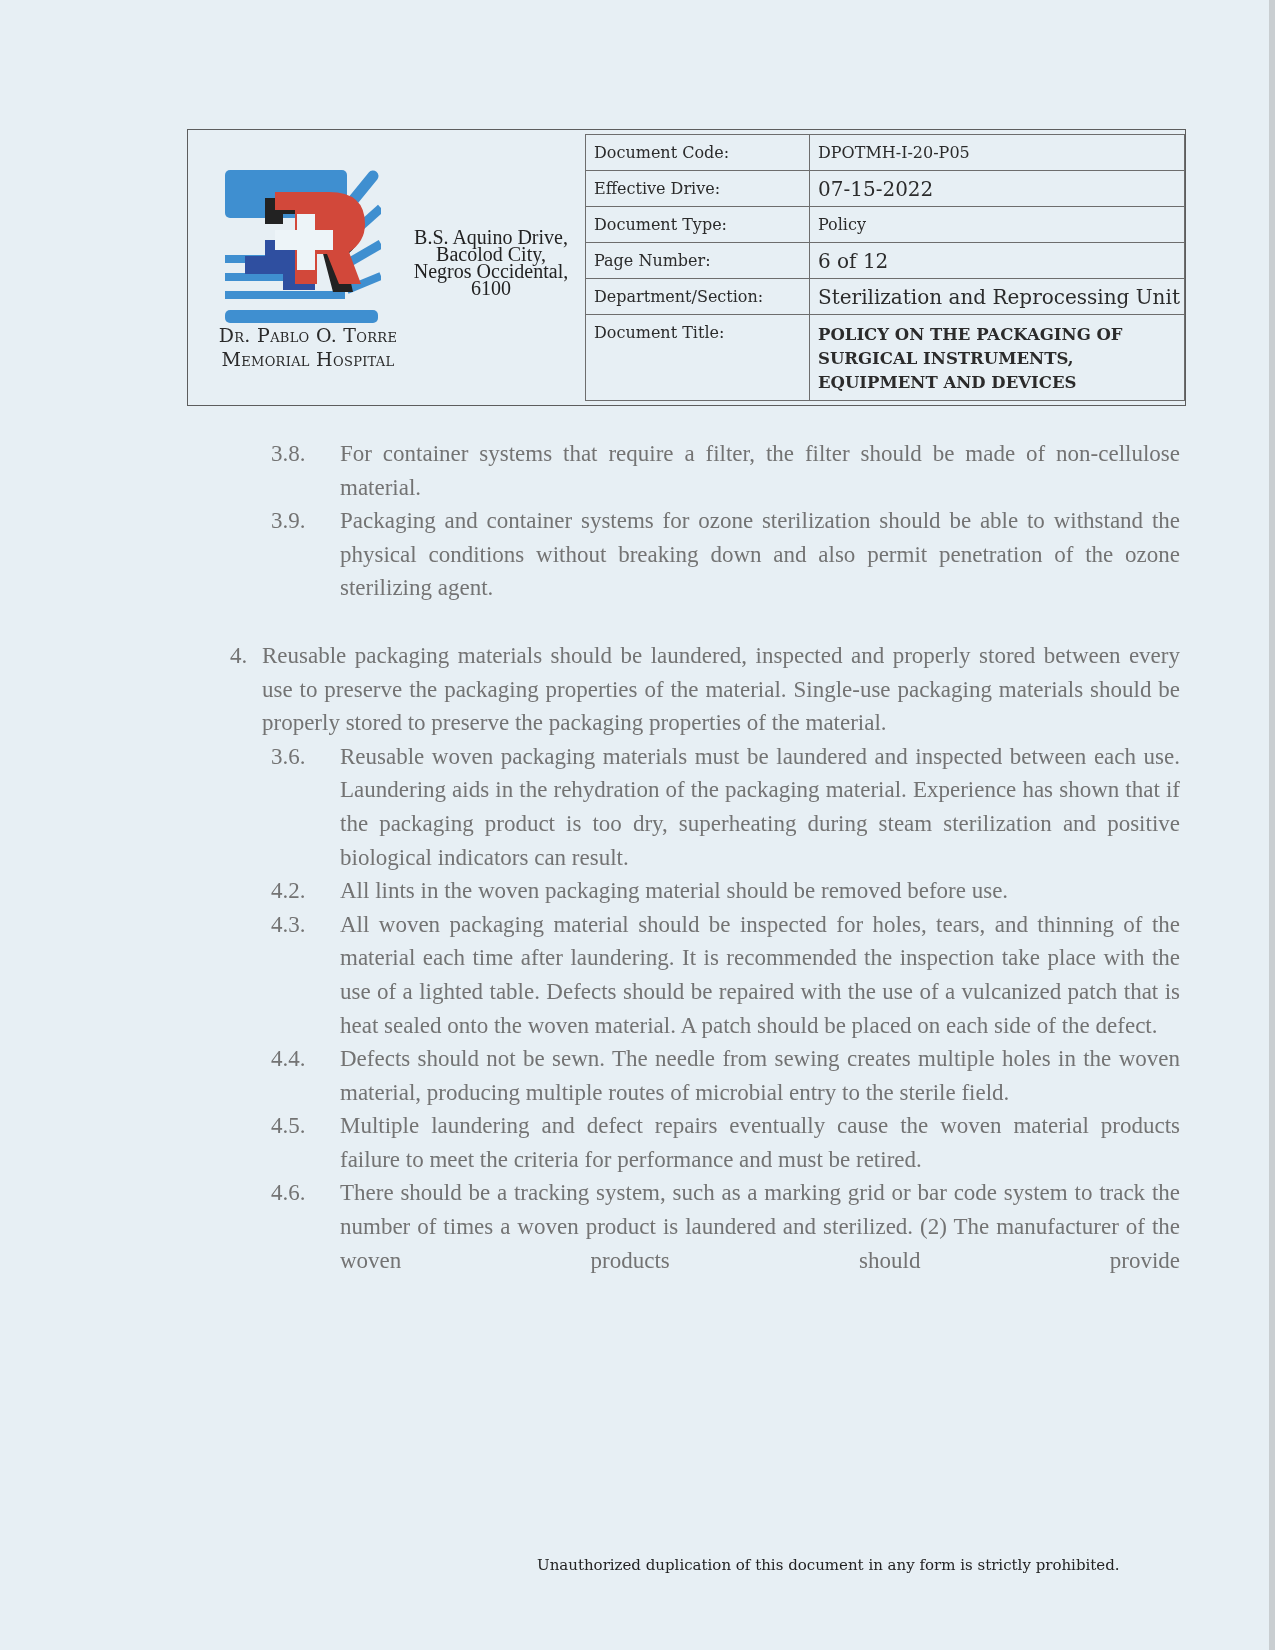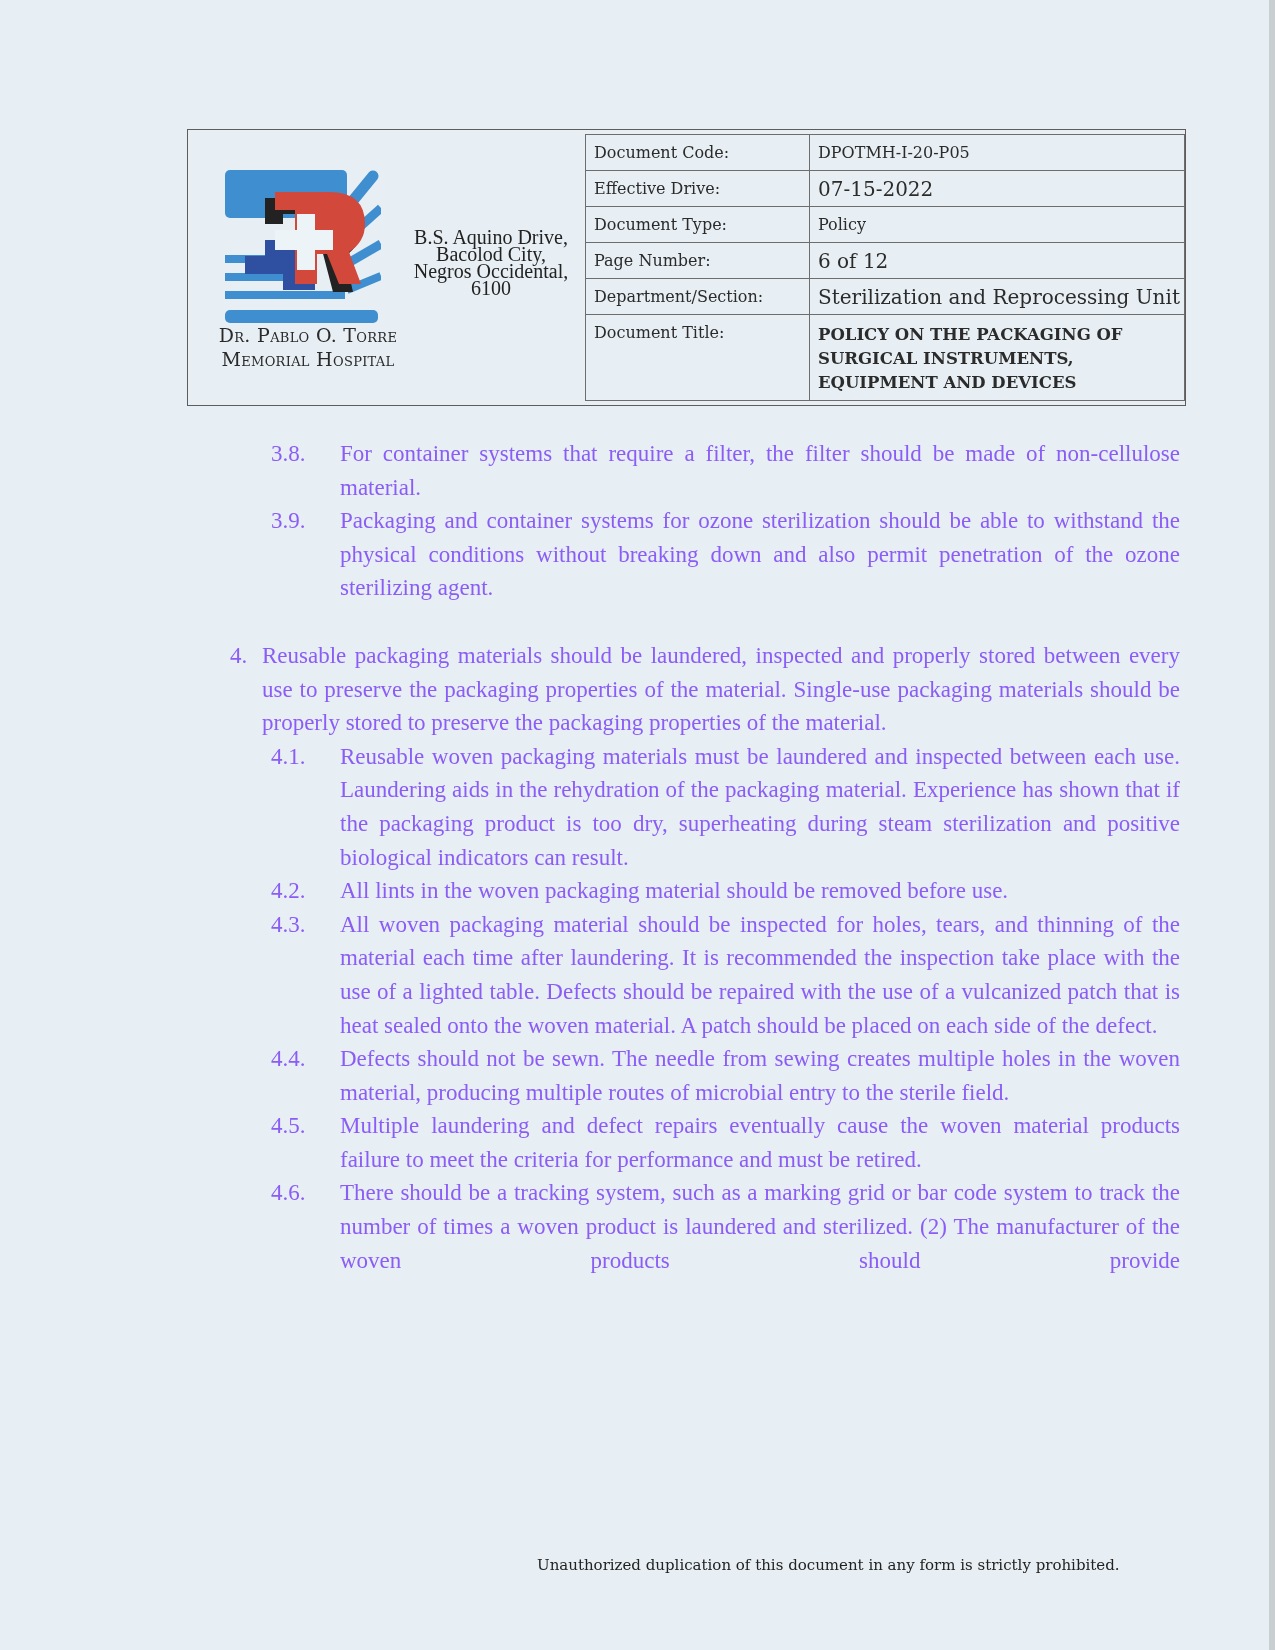--- a/index.html
+++ b/index.html
@@ -39,21 +39,21 @@
   .meta-table td.lab { width: 224px; }
   .meta-table tr.title-row td { height: 86px; vertical-align: top; padding-top: 8px; }
   .meta-table td.title-val {
     font-weight: bold; white-space: normal; line-height: 24px; font-size: 16.5px;
   }
   .meta-table tr.small td.val { font-size: 20px; }
 
   
   .content {
     position: absolute; left: 0; top: 437px; width: 1275px;
-    font-size: 23px; line-height: 33.6px; color: #8b5cf6;
+    font-size: 23px; line-height: 33.6px; color: #737373;
   }
   .item { position: relative; text-align: justify; }
   .item .num { position: absolute; }
   .sub { padding-left: 340px; width: 840px; }
   .sub .num { left: 271px; }
   .main { padding-left: 262px; width: 918px; margin-top: 34px; }
   .main .num { left: 230px; }
   .item .txt { display: block; text-align: justify; text-align-last: left; }
   .item.last .txt { text-align-last: justify; }
 
@@ -141,21 +141,21 @@
   </div>
   <div class="item sub">
     <span class="num">3.9.</span>
     <span class="txt">Packaging and container systems for ozone sterilization should be able to withstand the physical conditions without breaking down and also permit penetration of the ozone sterilizing agent.</span>
   </div>
   <div class="item main">
     <span class="num">4.</span>
     <span class="txt">Reusable packaging materials should be laundered, inspected and properly stored between every use to preserve the packaging properties of the material. Single-use packaging materials should be properly stored to preserve the packaging properties of the material.</span>
   </div>
   <div class="item sub">
-    <span class="num">4.1.</span>
+    <span class="num">3.6.</span>
     <span class="txt">Reusable woven packaging materials must be laundered and inspected between each use. Laundering aids in the rehydration of the packaging material. Experience has shown that if the packaging product is too dry, superheating during steam sterilization and positive biological indicators can result.</span>
   </div>
   <div class="item sub">
     <span class="num">4.2.</span>
     <span class="txt">All lints in the woven packaging material should be removed before use.</span>
   </div>
   <div class="item sub">
     <span class="num">4.3.</span>
     <span class="txt">All woven packaging material should be inspected for holes, tears, and thinning of the material each time after laundering. It is recommended the inspection take place with the use of a lighted table. Defects should be repaired with the use of a vulcanized patch that is heat sealed onto the woven material. A patch should be placed on each side of the defect.</span>
   </div>

